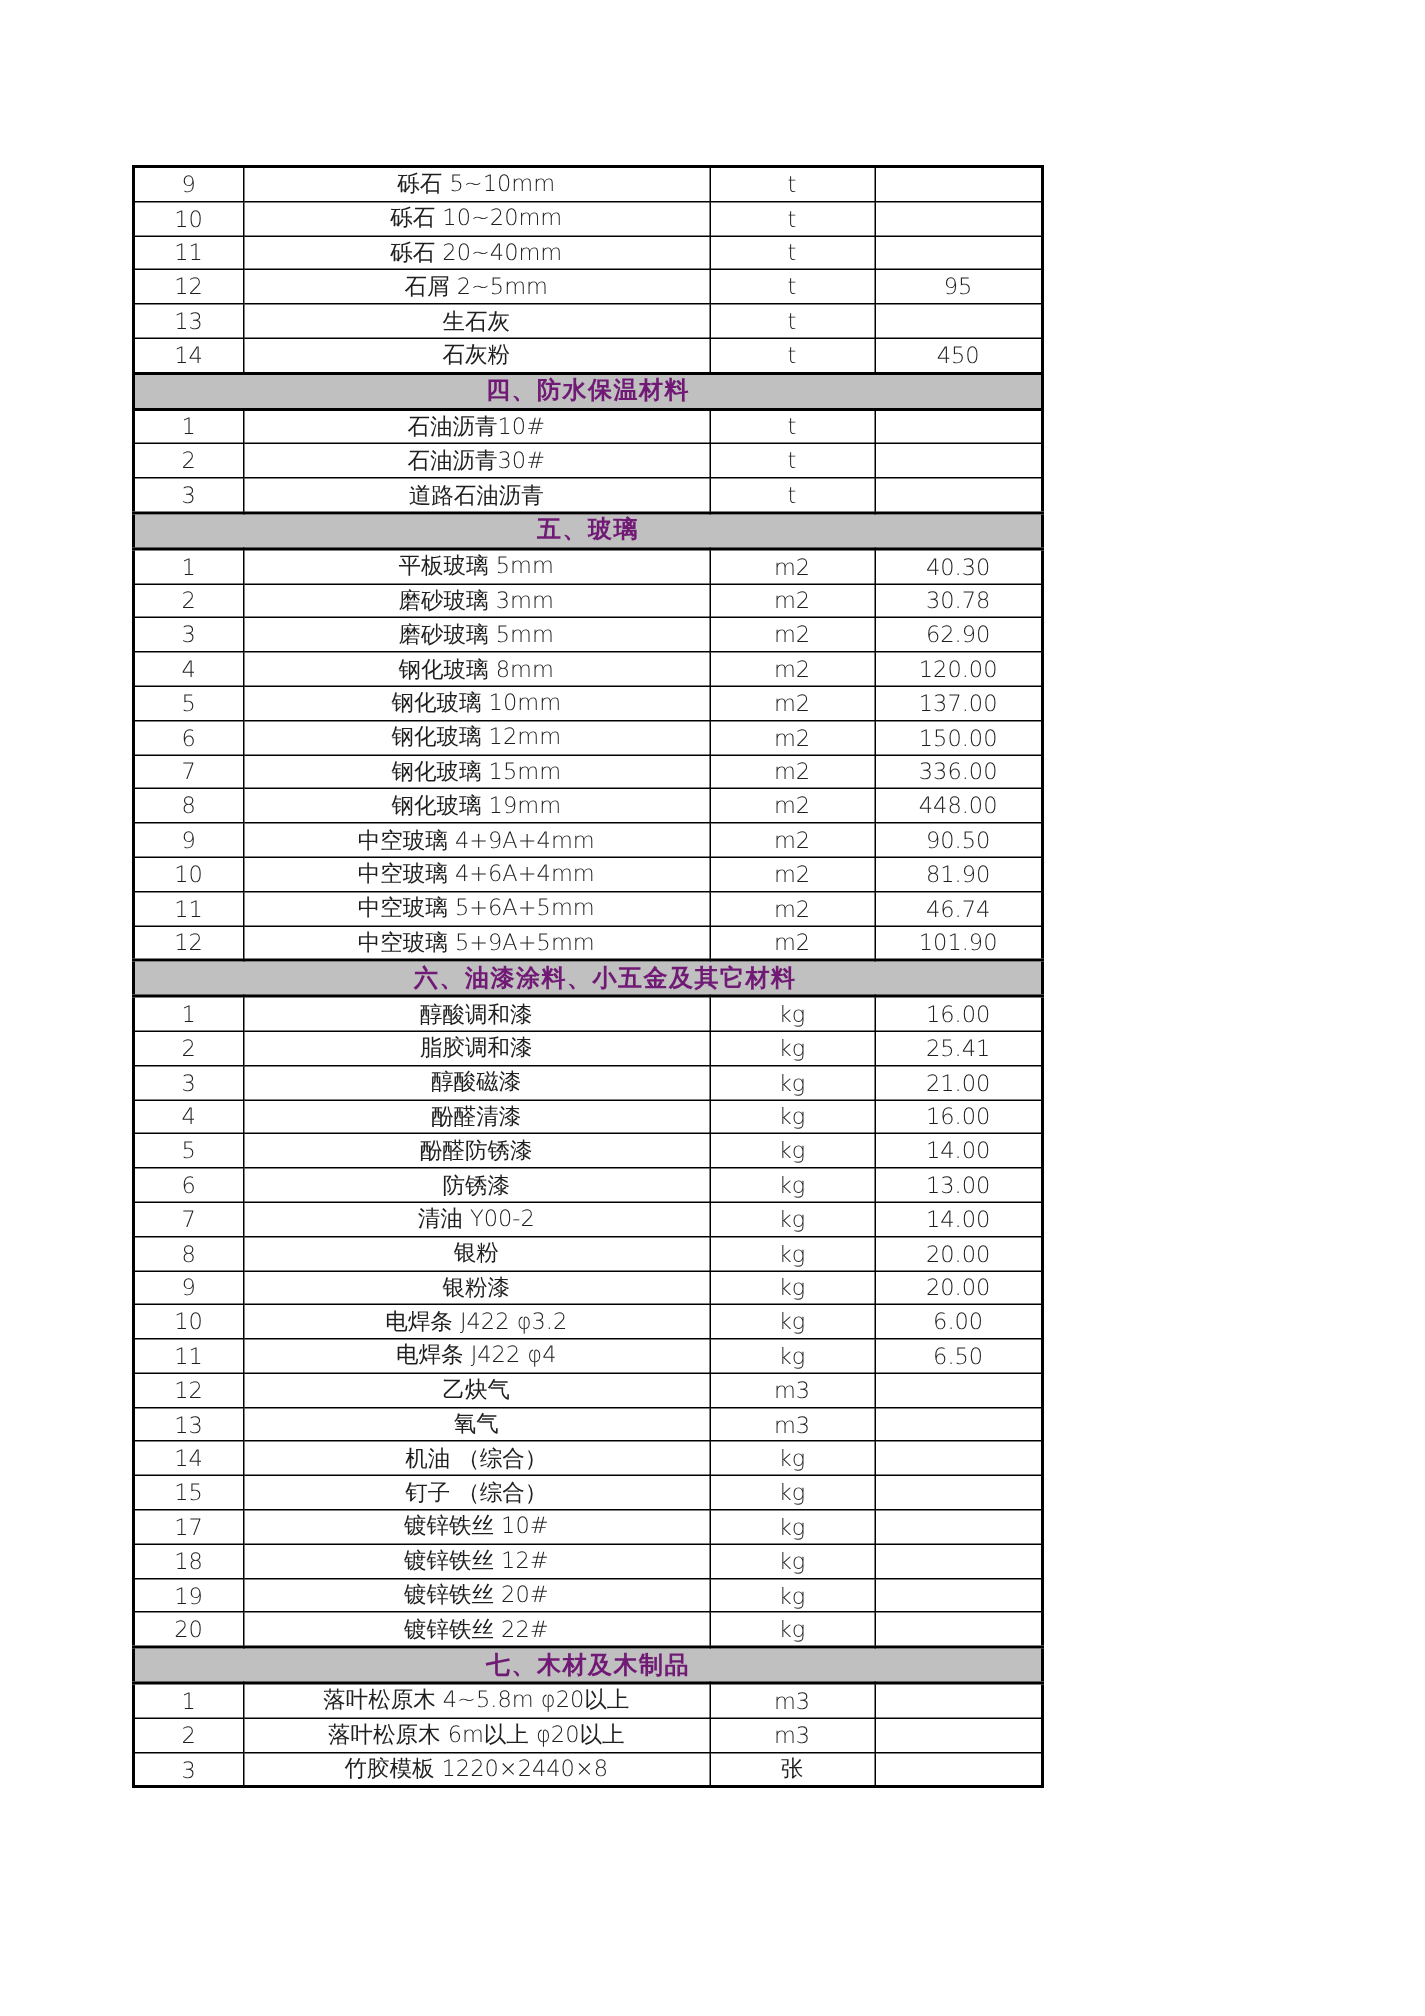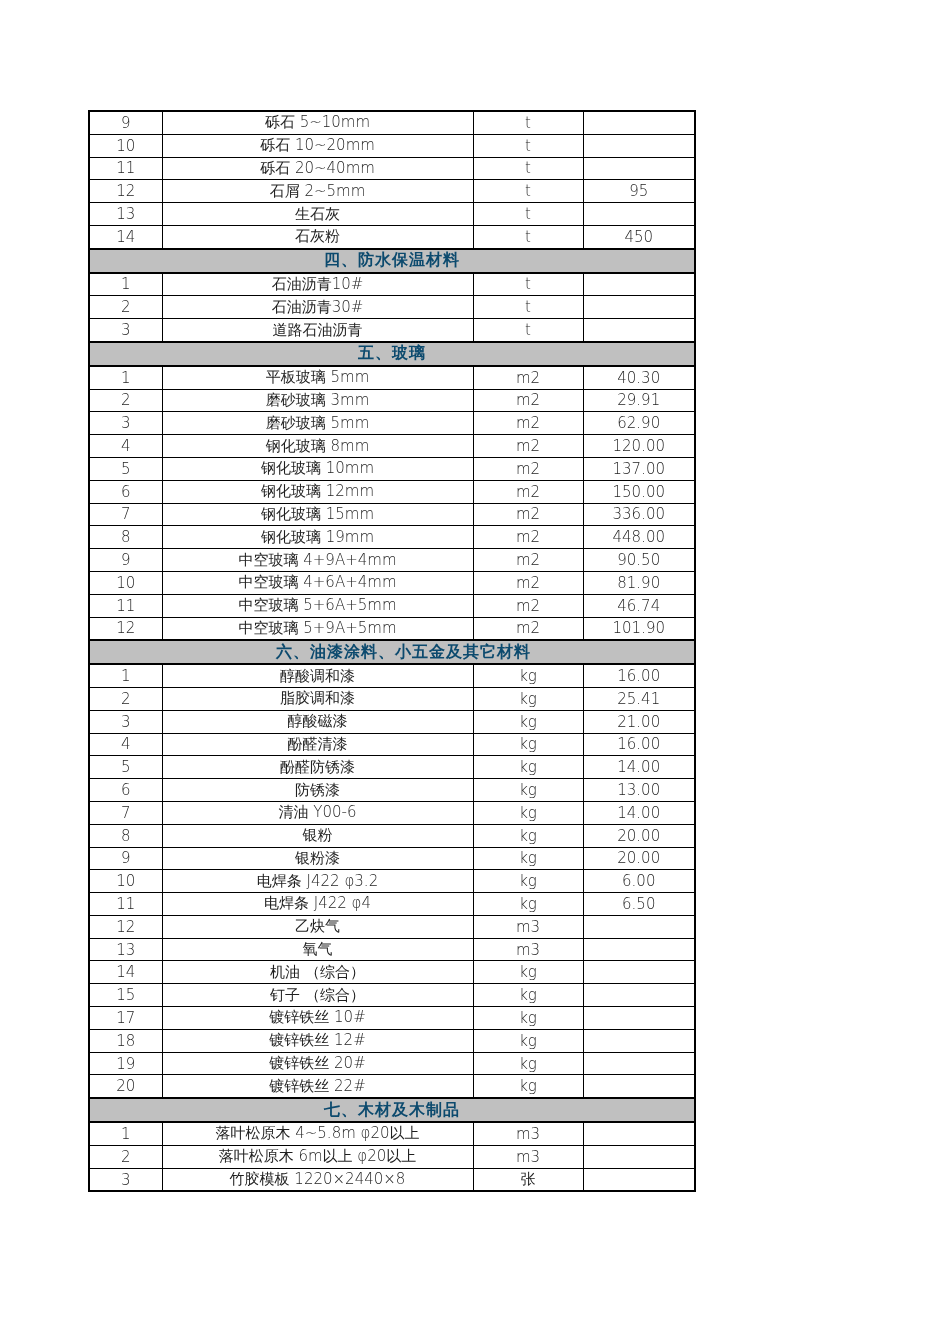--- a/index.html
+++ b/index.html
@@ -30,21 +30,21 @@
     height: 21.8px;
     padding: 0 2px;
     text-align: center;
     vertical-align: middle;
     white-space: nowrap;
     overflow: hidden;
     font-weight: 300;
   }
   .price-table tr.section-row td {
     font-weight: bold;
-    color: #0c4a6e;
+    color: #701a75;
     font-size: 16px;
     border-top: 2px solid #000;
     border-bottom: 2px solid #000;
     letter-spacing: 1px;
   }
 </style>
 </head>
 <body>
 
 <div class="sheet">
@@ -119,21 +119,21 @@
         <tr>
           <td>1</td>
           <td>平板玻璃 5mm</td>
           <td>m2</td>
           <td>40.30</td>
         </tr>
         <tr>
           <td>2</td>
           <td>磨砂玻璃 3mm</td>
           <td>m2</td>
-          <td>29.91</td>
+          <td>30.78</td>
         </tr>
         <tr>
           <td>3</td>
           <td>磨砂玻璃 5mm</td>
           <td>m2</td>
           <td>62.90</td>
         </tr>
         <tr>
           <td>4</td>
           <td>钢化玻璃 8mm</td>
@@ -222,21 +222,21 @@
           <td>14.00</td>
         </tr>
         <tr>
           <td>6</td>
           <td>防锈漆</td>
           <td>kg</td>
           <td>13.00</td>
         </tr>
         <tr>
           <td>7</td>
-          <td>清油 Y00-6</td>
+          <td>清油 Y00-2</td>
           <td>kg</td>
           <td>14.00</td>
         </tr>
         <tr>
           <td>8</td>
           <td>银粉</td>
           <td>kg</td>
           <td>20.00</td>
         </tr>
         <tr>

